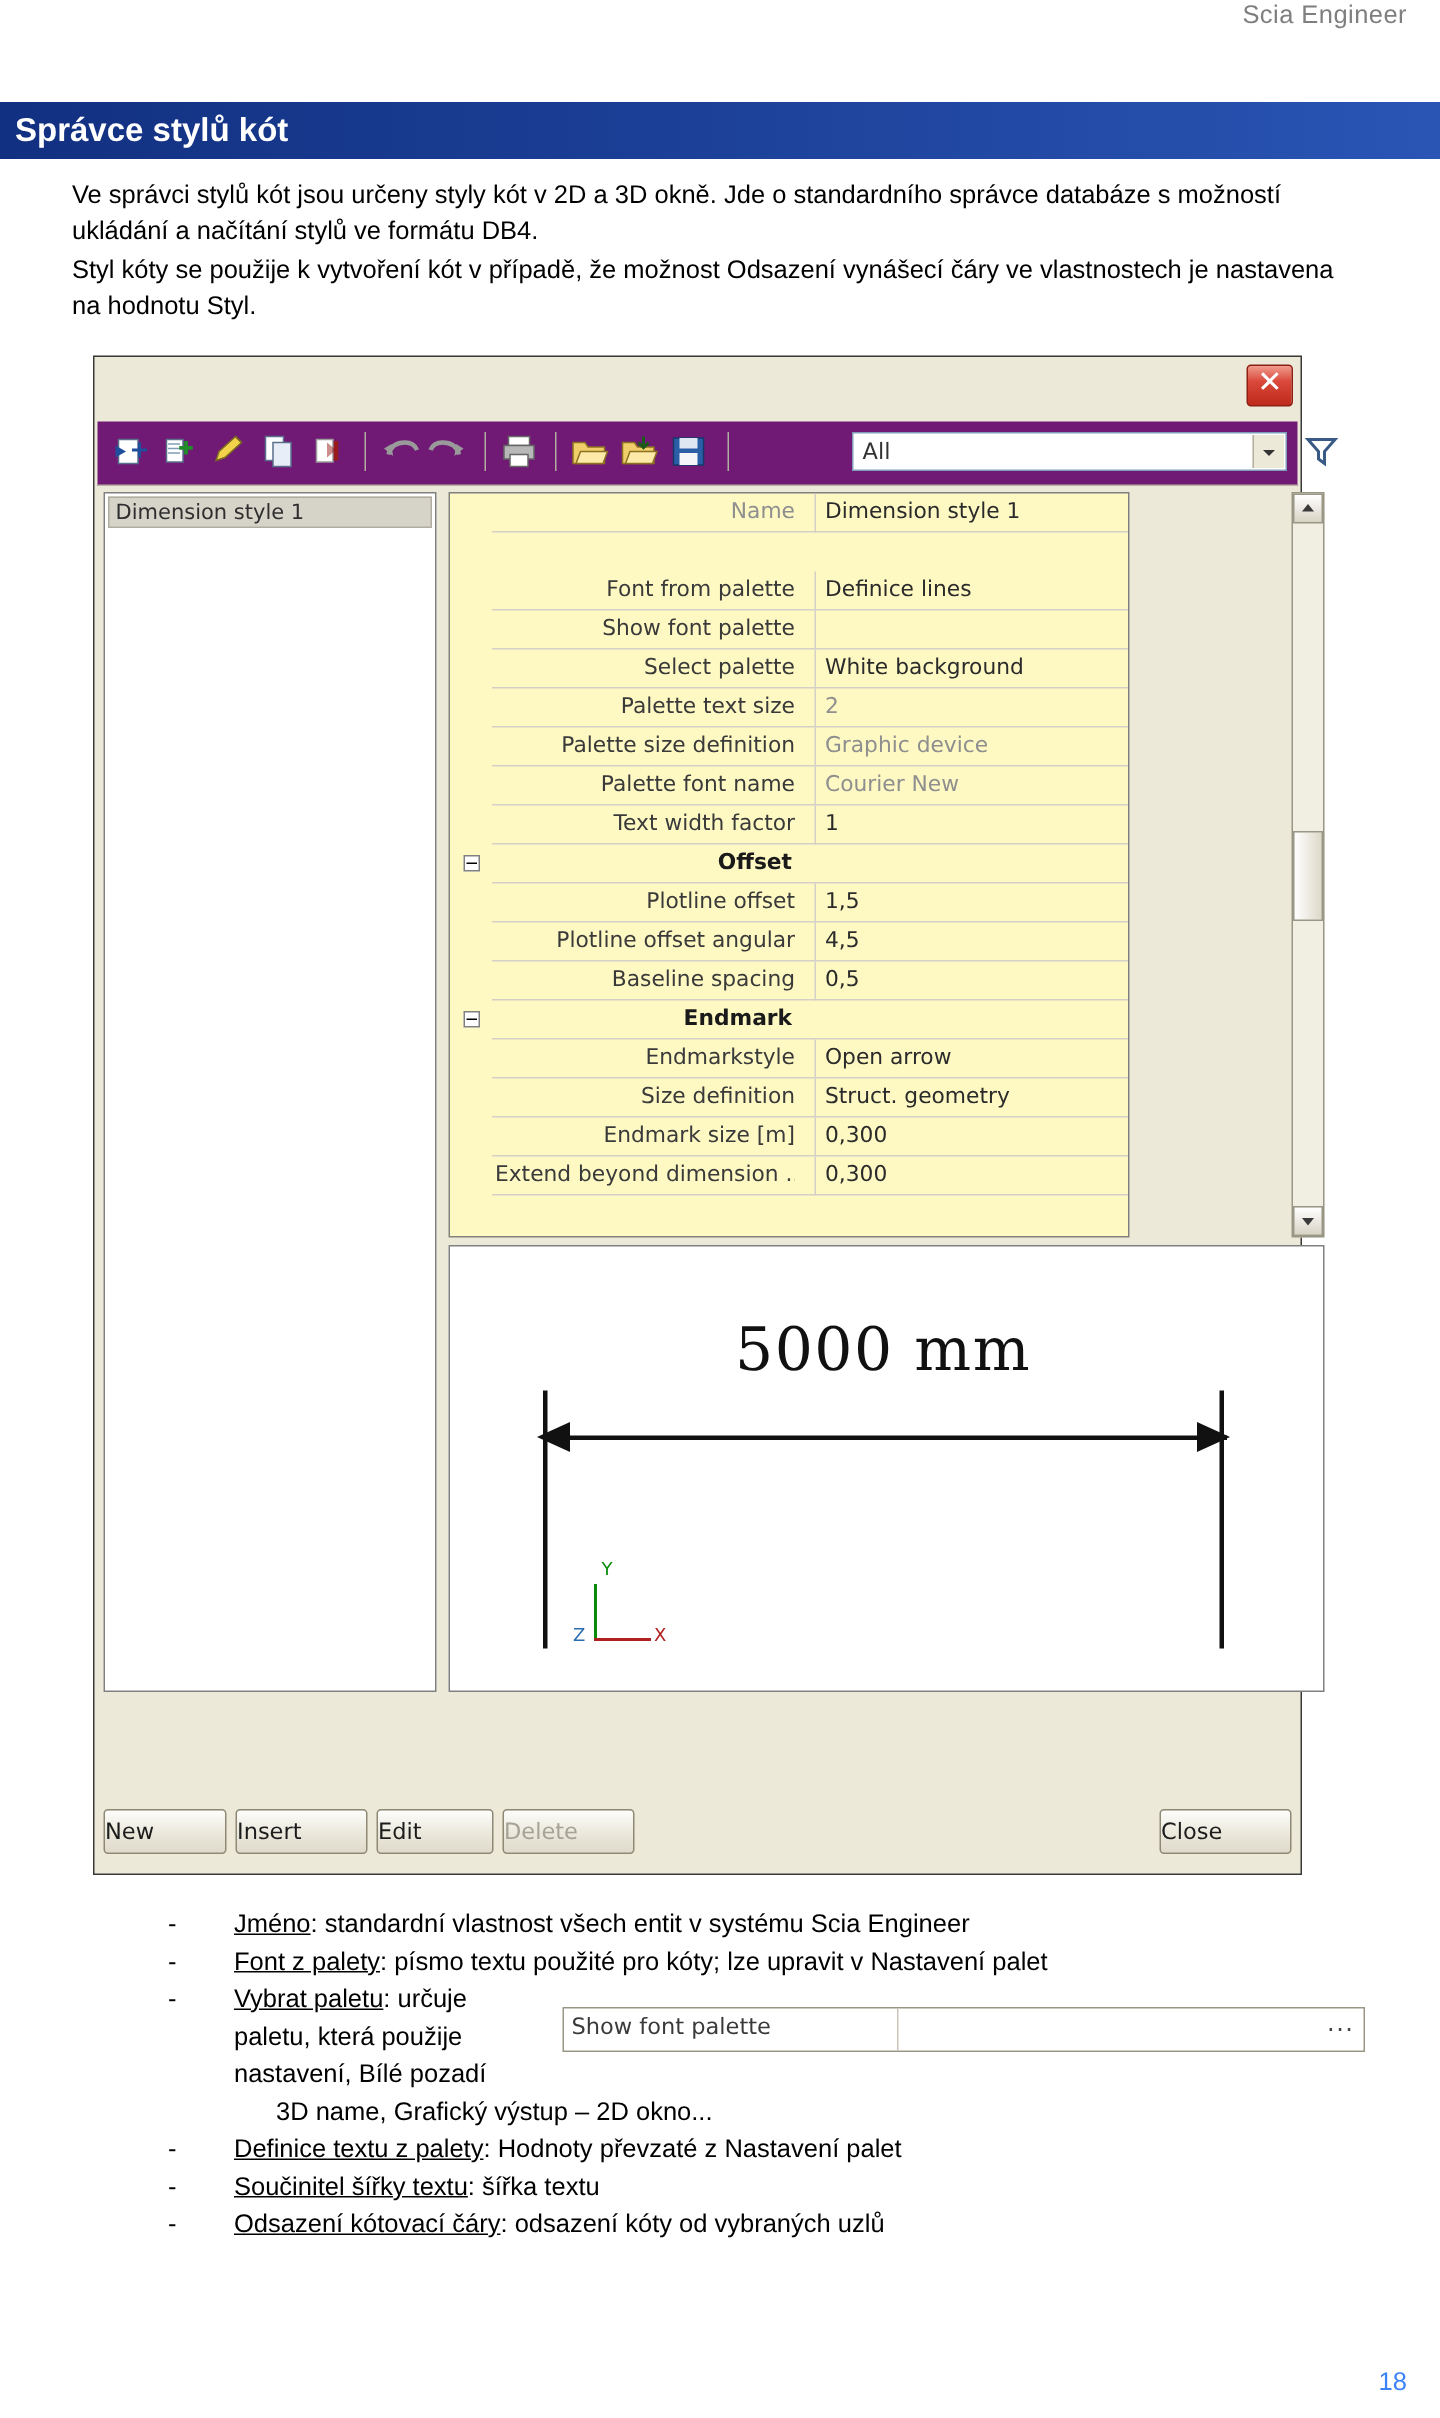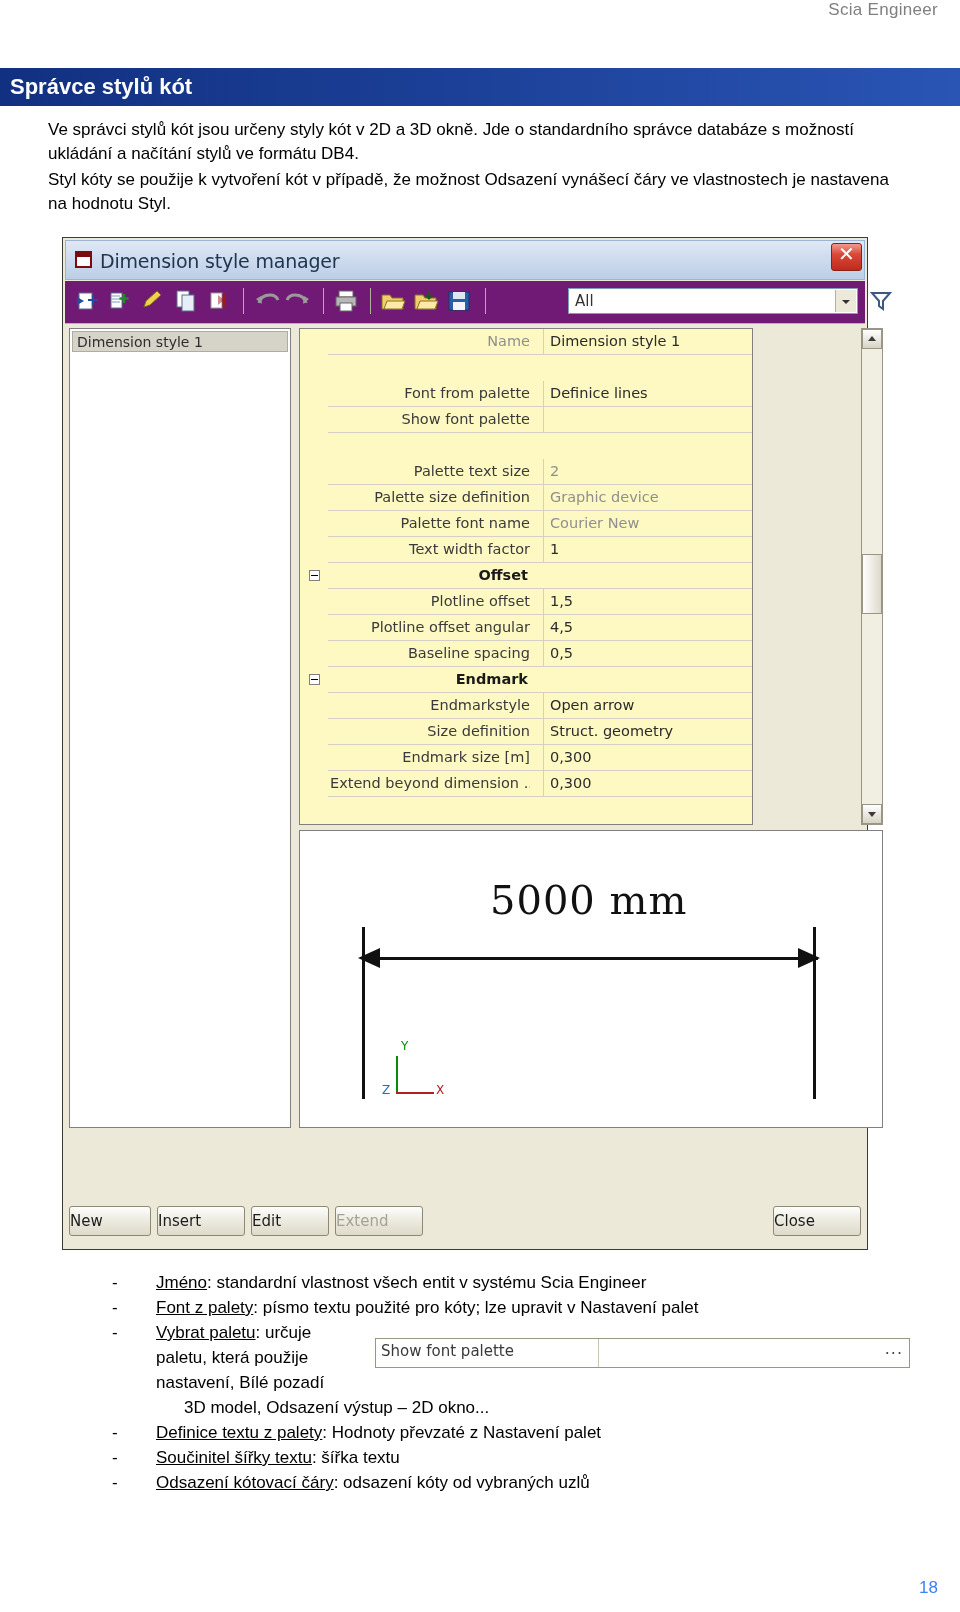--- a/index.html
+++ b/index.html
@@ -469,24 +469,20 @@
   <div class="title-text">Správce stylů kót</div>
 </div>
 
 <div class="intro">
   <p>Ve správci stylů kót jsou určeny styly kót v 2D a 3D okně. Jde o standardního správce databáze s možností ukládání a načítání stylů ve formátu DB4.</p>
   <p>Styl kóty se použije k vytvoření kót v případě, že možnost Odsazení vynášecí čáry ve vlastnostech je nastavena na hodnotu Styl.</p>
 </div>
 
 <div class="shot">
 
-  <div class="dlg-titlebar">
-    <div class="tb-icon"></div>
-    <div class="tb-text">Dimension style manager</div>
-  </div>
   <div class="dlg-close">
     <span>✕</span>
   </div>
 
   <div class="toolbar">
     <div class="tb-btn" style="left:8px">
       <svg width="28" height="28" viewBox="0 0 28 28">
           <rect x="6" y="6" width="13" height="16" fill="#fff" stroke="#5a6f8c"></rect>
           <path d="M4 10 L11 14 L4 18 Z" fill="#1f4e9c"></path>
           <path d="M20 8 v10 M15 13 h10" stroke="#1f4e9c" stroke-width="2" fill="none"></path>
@@ -595,20 +591,27 @@
       <div class="ddarrow"></div>
     </div>
 
     <div class="prop-row" style="top:78px">
       <div class="cellline"></div>
       <div class="sep"></div>
       <div class="lbl">Show font palette</div>
       <div class="dots">...</div>
     </div>
 
+    <div class="prop-row" style="top:104px">
+      <div class="cellline"></div>
+      <div class="sep"></div>
+      <div class="lbl">Select palette</div>
+      <div class="val">White background</div>
+      <div class="ddarrow"></div>
+    </div>
 
     <div class="prop-row" style="top:130px">
       <div class="cellline"></div>
       <div class="sep"></div>
       <div class="lbl">Palette text size</div>
       <div class="val gray">2</div>
     </div>
 
     <div class="prop-row" style="top:156px">
       <div class="cellline"></div>
@@ -713,21 +716,21 @@
     <div class="axis-x"></div>
     <div class="axis-lbl" style="left:101px; top:208px; color:#0a8a0a">Y</div>
     <div class="axis-lbl" style="left:136px; top:252px; color:#b02020">X</div>
     <div class="axis-lbl" style="left:82px; top:252px; color:#2b6cb0">Z</div>
   </div>
 
   <div class="btn-bar">
     <div class="dlg-btn" style="left:0px; width:82px;">New</div>
     <div class="dlg-btn" style="left:88px; width:88px;">Insert</div>
     <div class="dlg-btn" style="left:182px; width:78px;">Edit</div>
-    <div class="dlg-btn disabled" style="left:266px; width:88px;">Extend</div>
+    <div class="dlg-btn disabled" style="left:266px; width:88px;">Delete</div>
     <div class="dlg-btn" style="right:0px; width:88px;">Close</div>
   </div>
 </div>
 
 <div class="bullets">
 
   <div class="row">
     <span class="dash">-</span>
     <u>Jméno</u><span>: standardní vlastnost všech entit v systému Scia Engineer</span>
   </div>
@@ -736,21 +739,21 @@
     <span class="dash">-</span>
     <u>Font z palety</u><span>: písmo textu použité pro kóty; lze upravit v Nastavení palet</span>
   </div>
 
   <div class="row">
     <span class="dash">-</span>
     <u>Vybrat paletu</u><span>: určuje</span>
   </div>
   <div class="sub">paletu, která použije</div>
   <div class="sub">nastavení, Bílé pozadí</div>
-  <div class="sub" style="padding-left:72px">3D model, Odsazení výstup – 2D okno...</div>
+  <div class="sub" style="padding-left:72px">3D name, Grafický výstup – 2D okno...</div>
 
   <div class="row">
     <span class="dash">-</span>
     <u>Definice textu z palety</u><span>: Hodnoty převzaté z Nastavení palet</span>
   </div>
 
   <div class="row">
     <span class="dash">-</span>
     <u>Součinitel šířky textu</u><span>: šířka textu</span>
   </div>

